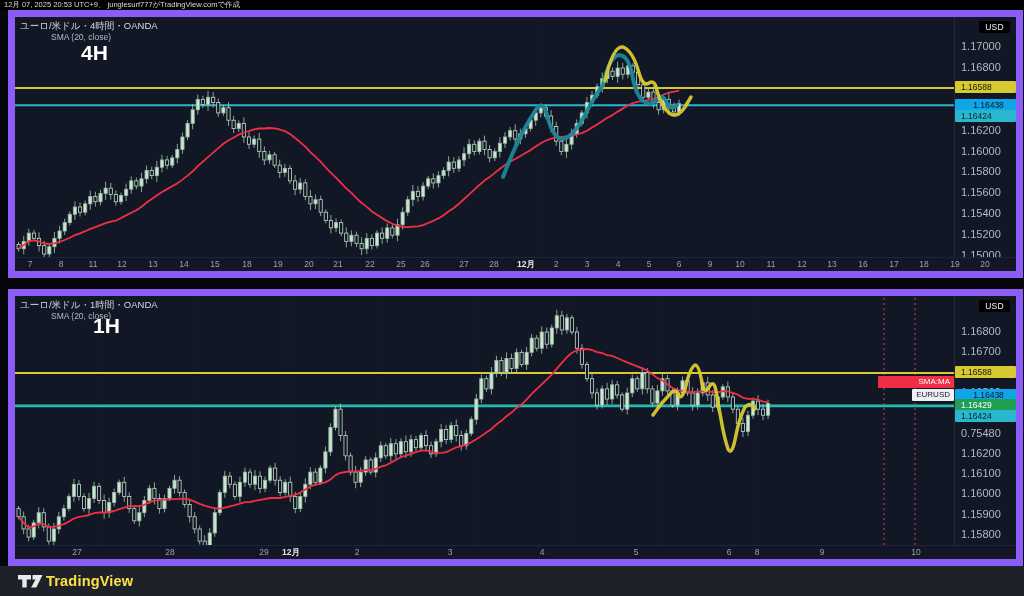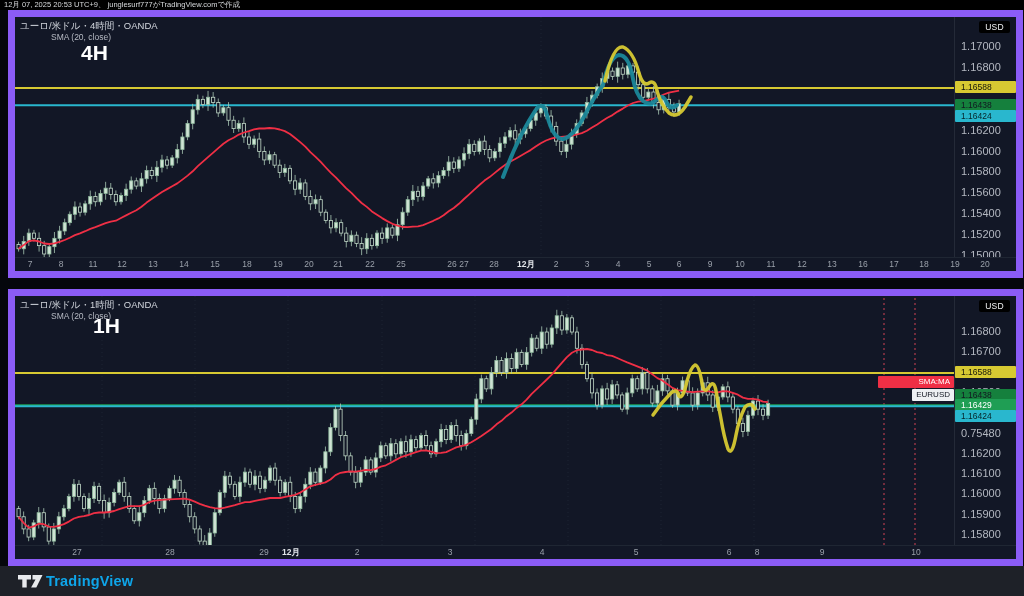--- a/index.html
+++ b/index.html
@@ -16,32 +16,32 @@
   .axisrow{position:absolute;left:0;right:0;bottom:0;height:13px;border-top:1px solid #1f2633;background:#121726;}
   .axisrow span{position:absolute;top:1px;transform:translateX(-50%);font-size:8.5px;color:#9aa0aa;}
   .axisrow span.month{color:#e2e5e9;font-weight:bold;}
   .scale{position:absolute;right:0;top:0;bottom:13px;width:61px;border-left:1px solid #242a38;background:#121726;}
   .scale .tick{position:absolute;left:6px;font-size:11px;color:#b4b8c1;}
   .usd-btn{position:absolute;right:6px;top:4px;background:#000;color:#f2f3f5;font-size:8.5px;
     padding:1px 6px;border-radius:2px;letter-spacing:.3px;}
   .pricelabel{position:absolute;left:0;width:61px;height:12px;font-size:8.5px;line-height:12px;
     text-align:left;padding-left:6px;box-sizing:border-box;border-radius:1px;}
   .pl-yellow{background:#d7c932;color:#15150a;}
-  .pl-white{background:#15803d;color:#131722;}
+  .pl-white{background:#0ea5e9;color:#131722;text-align:center;}
   .pl-cyan{background:#29b7ce;color:#06242a;}
   .pl-green{background:#1f9e54;color:#fff;}
   .tag{position:absolute;right:62px;height:12px;font-size:8px;line-height:12px;padding:0 4px;border-radius:1px;}
   .tag-sma{background:#ef2f45;color:#fff;top:80px;padding-left:40px;}
   .tag-sym{background:#eef0f3;color:#131722;top:93px;}
   .title{position:absolute;left:5px;top:3px;color:#d3d7de;font-size:9.5px;}
   .subtitle{position:absolute;left:5px;top:15px;color:#b6bac3;font-size:8.5px;margin-left:31px;}
   .biglabel{position:absolute;color:#fff;font-size:21px;font-weight:bold;}
   
   #footer{position:absolute;left:0;top:566px;width:1024px;height:30px;background:#1e2128;}
-  #footer .brand{position:absolute;left:46px;top:7px;color:#0ea5e9;font-size:14.5px;font-weight:bold;letter-spacing:.2px;}
+  #footer .brand{position:absolute;left:46px;top:7px;color:#fde047;font-size:14.5px;font-weight:bold;letter-spacing:.2px;}
   #footer svg{position:absolute;left:17px;top:6px;}
 </style>
 </head>
 <body>
 
 <div id="stage">
 
   <div id="attribution">12月 07, 2025 20:53 UTC+9、 junglesurf777がTradingView.comで作成</div>
 
   <div class="panel" id="panel1">
@@ -338,21 +338,21 @@
         <span style="left: 107px;">12</span>
         <span style="left: 138px;">13</span>
         <span style="left: 169px;">14</span>
         <span style="left: 200px;">15</span>
         <span style="left: 232px;">18</span>
         <span style="left: 263px;">19</span>
         <span style="left: 294px;">20</span>
         <span style="left: 323px;">21</span>
         <span style="left: 355px;">22</span>
         <span style="left: 386px;">25</span>
-        <span style="left: 437px;">26</span>
+        <span style="left: 410px;">26</span>
         <span style="left: 449px;">27</span>
         <span style="left: 479px;">28</span>
         <span class="month" style="left: 511px;">12月</span>
         <span style="left: 541px;">2</span>
         <span style="left: 572px;">3</span>
         <span style="left: 603px;">4</span>
         <span style="left: 634px;">5</span>
         <span style="left: 664px;">6</span>
         <span style="left: 695px;">9</span>
         <span style="left: 725px;">10</span>

